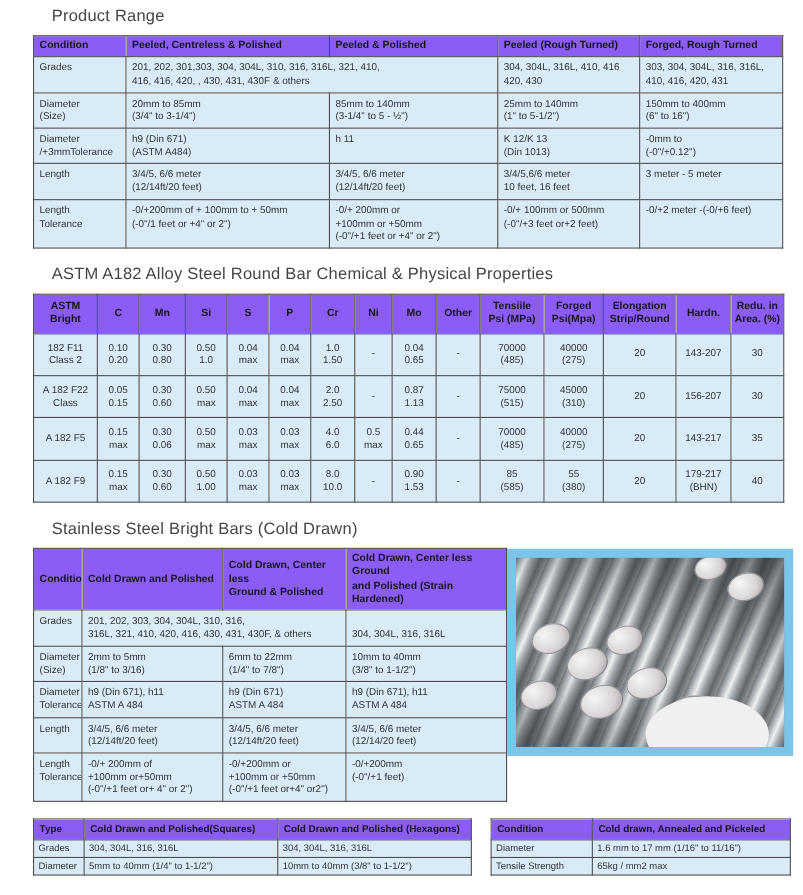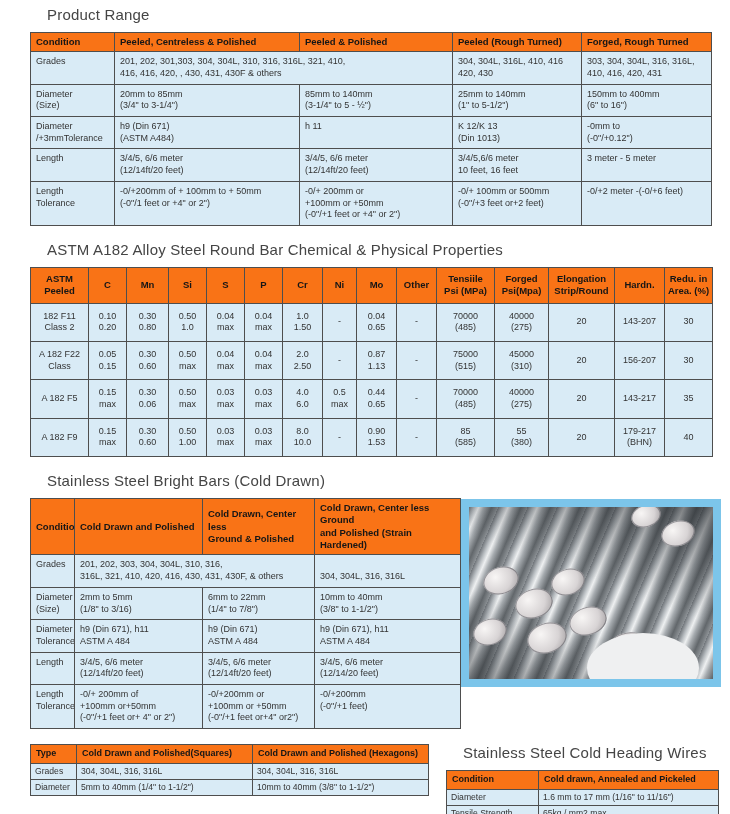--- a/index.html
+++ b/index.html
@@ -2,21 +2,21 @@
 <html><head>
 <meta charset="utf-8">
 <style>
   html,body{margin:0;padding:0;background:#fff;}
   body{width:730px;height:814px;overflow:hidden;font-family:"Liberation Sans",sans-serif;color:#333;}
   .page{padding:6px 0 0 30px;}
   h2{font-size:15px;font-weight:400;color:#454545;margin:0 0 9px 17px;letter-spacing:.2px;}
   section{margin-bottom:15px;}
   .tbl{border-collapse:collapse;table-layout:fixed;font-size:9px;line-height:1.3;}
   .tbl th,.tbl td{border:1px solid #4e4e4e;padding:3px 5px;white-space:pre-line;overflow:hidden;box-sizing:border-box;}
-  .tbl th{background:#f97316;color:#161616;text-align:left;vertical-align:middle;font-size:9.5px;}
+  .tbl th{background:#8b5cf6;color:#161616;text-align:left;vertical-align:middle;font-size:9.5px;}
   .tbl td{background:#d9ebf6;vertical-align:top;}
   .tbl td{padding:4px 5px;}
   .t1{width:681px;}
   .t2{width:682px;}
   .t2 th,.t2 td{text-align:center;}
   .t2 td{vertical-align:middle;padding:7px 2px;}
   .t2 th{padding:5px 2px;}
   .t3{width:430px;}
   .t4{width:398px;font-size:8.6px;}
   .t5{width:272px;font-size:8.6px;}
@@ -137,21 +137,21 @@
           <col style="width:40px">
           <col style="width:58px">
           <col style="width:54px">
           <col style="width:66px">
           <col style="width:50px">
           <col style="width:48px">
         </colgroup>
     <thead>
           <tr>
             <th>ASTM
-Peeled</th>
+Bright</th>
             <th>C</th>
             <th>Mn</th>
             <th>Si</th>
             <th>S</th>
             <th>P</th>
             <th>Cr</th>
             <th>Ni</th>
             <th>Mo</th>
             <th>Other</th>
             <th>Tensiile
@@ -387,21 +387,20 @@
             </tr>
             <tr>
               <td>Diameter</td>
               <td>5mm to 40mm (1/4" to 1-1/2")</td>
               <td>10mm to 40mm (3/8" to 1-1/2")</td>
             </tr>
           </tbody>
         </table>
     </div>
     <div>
-      <h2>Stainless Steel Cold Heading Wires</h2>
       <table class="tbl t5">
         <colgroup>
             <col style="width:92px">
             <col style="width:180px">
           </colgroup>
       <thead>
             <tr>
               <th>Condition</th>
               <th>Cold drawn, Annealed and Pickeled</th>
             </tr>

